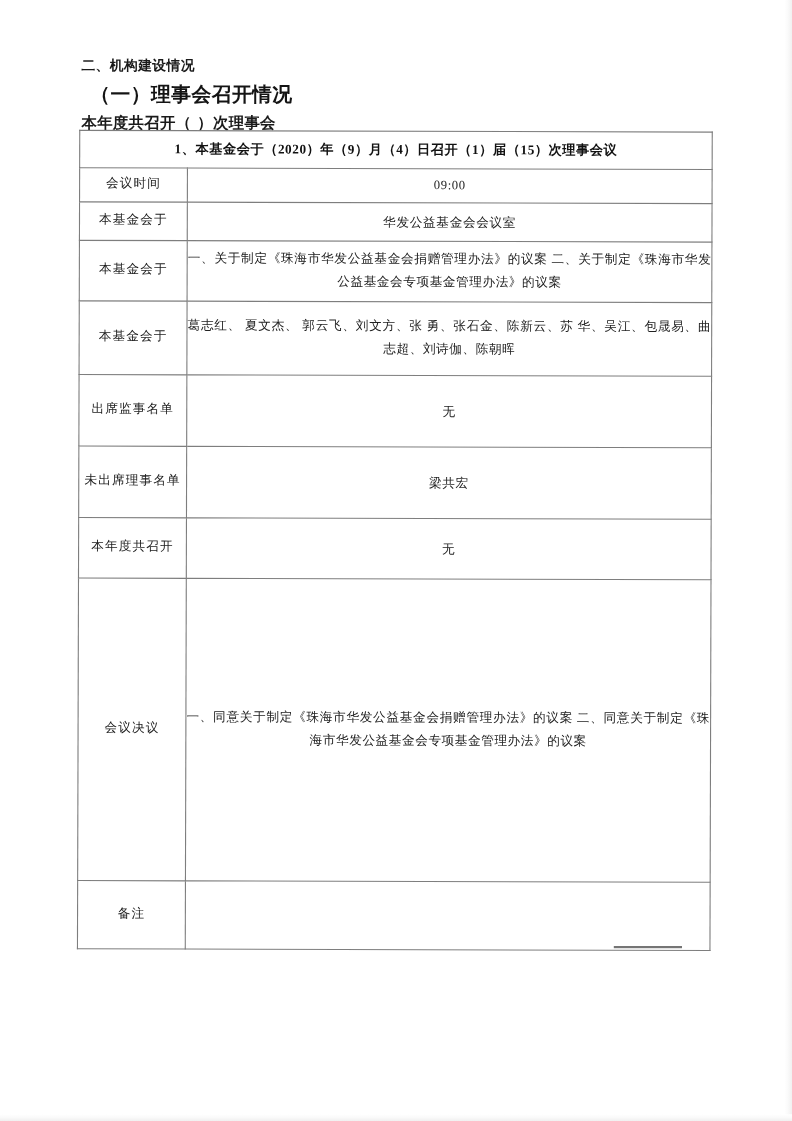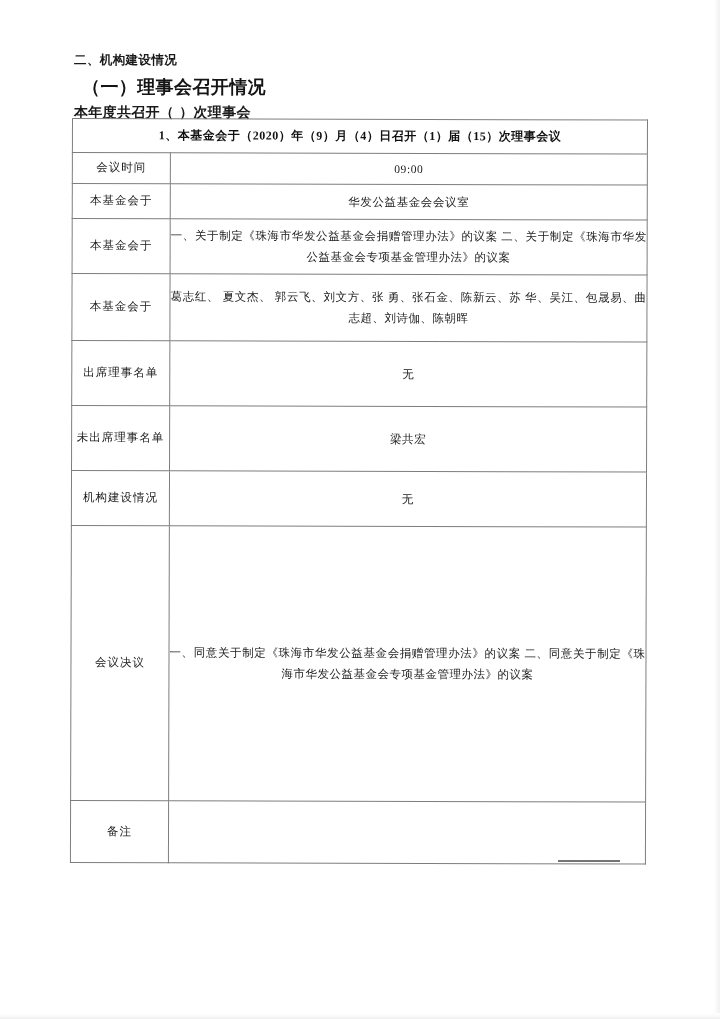--- a/index.html
+++ b/index.html
@@ -196,31 +196,31 @@
           <td class="cell-label">本基金会于</td>
           <td class="cell-para">一、关于制定《珠海市华发公益基金会捐赠管理办法》的议案 二、关于制定《珠海市华发公益基金会专项基金管理办法》的议案</td>
         </tr>
 
         <tr class="r-attend">
           <td class="cell-label">本基金会于</td>
           <td class="cell-para">葛志红、 夏文杰、 郭云飞、刘文方、张 勇、张石金、陈新云、苏 华、吴江、包晟易、曲志超、刘诗伽、陈朝晖</td>
         </tr>
 
         <tr class="r-absent">
-          <td class="cell-label">出席理事名单</td>
+          <td class="cell-label">出席监事名单</td>
           <td class="cell-value">无</td>
         </tr>
 
         <tr class="r-sup">
           <td class="cell-label">未出席理事名单</td>
           <td class="cell-value">梁共宏</td>
         </tr>
 
         <tr class="r-supabs">
-          <td class="cell-label">机构建设情况</td>
+          <td class="cell-label">本年度共召开</td>
           <td class="cell-value">无</td>
         </tr>
 
         <tr class="r-resolve">
           <td class="cell-label v-mid-res">会议决议</td>
           <td class="cell-para v-mid-res">一、同意关于制定《珠海市华发公益基金会捐赠管理办法》的议案 二、同意关于制定《珠海市华发公益基金会专项基金管理办法》的议案</td>
         </tr>
 
         <tr class="r-remark">
           <td class="cell-label">备注</td>

